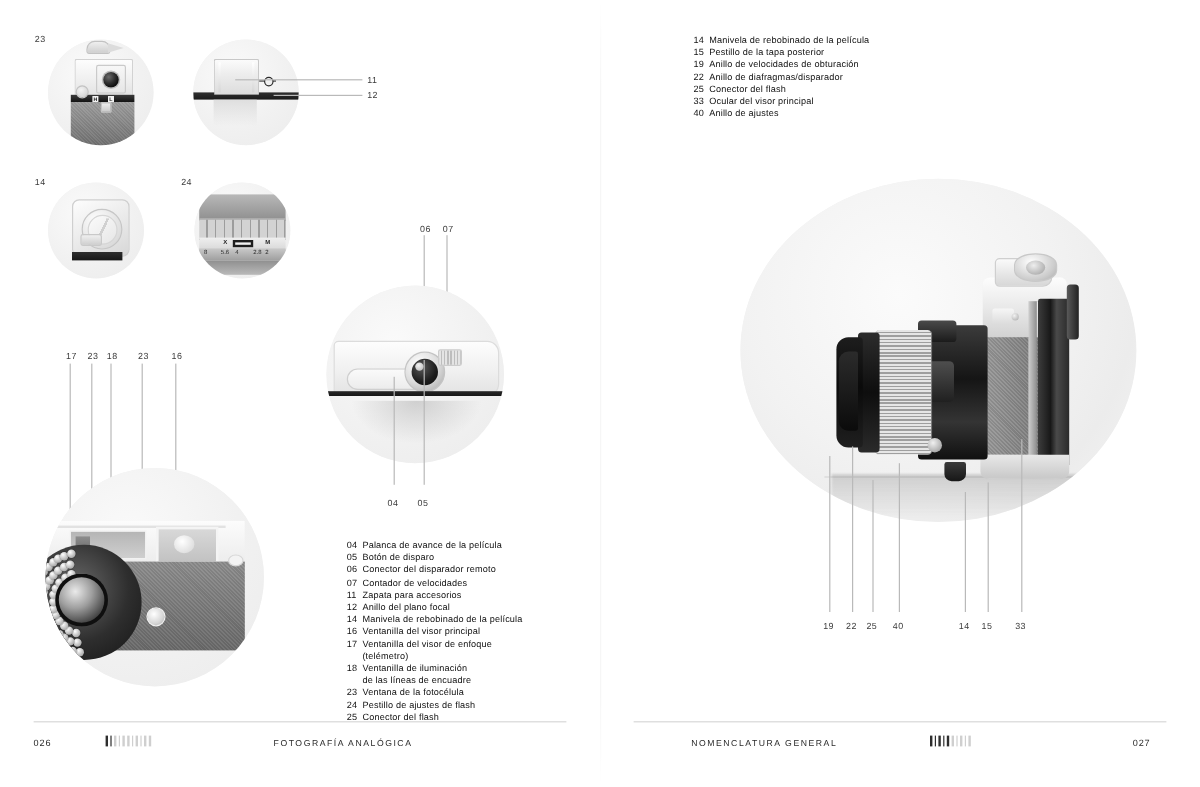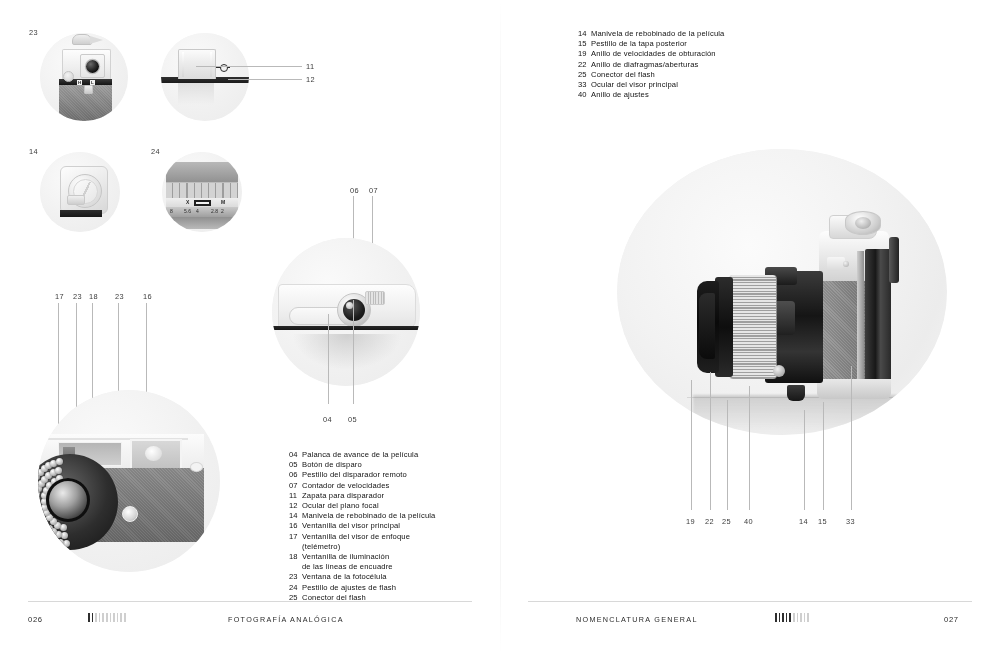--- a/index.html
+++ b/index.html
@@ -650,24 +650,24 @@
         <b style="left: 33.5119px; top: 20.936px;"></b>
       </div>
     <div class="glass"></div>
     <div class="selftimer"></div>
     <div class="hook"></div>
   </div>
 
   <div class="legend" id="legendLeft" style="left:289px;top:450px;">
       <div class="row"><span class="n">04</span><span class="t">Palanca de avance de la película</span></div>
       <div class="row"><span class="n">05</span><span class="t">Botón de disparo</span></div>
-      <div class="row"><span class="n">06</span><span class="t">Pestillo del disparador remoto</span></div>
+      <div class="row"><span class="n">06</span><span class="t">Conector del disparador remoto</span></div>
       <div class="row"><span class="n">07</span><span class="t">Contador de velocidades</span></div>
-      <div class="row"><span class="n">11</span><span class="t">Zapata para disparador</span></div>
-      <div class="row"><span class="n">12</span><span class="t">Ocular del plano focal</span></div>
+      <div class="row"><span class="n">11</span><span class="t">Zapata para accesorios</span></div>
+      <div class="row"><span class="n">12</span><span class="t">Anillo del plano focal</span></div>
       <div class="row"><span class="n">14</span><span class="t">Manivela de rebobinado de la película</span></div>
       <div class="row"><span class="n">16</span><span class="t">Ventanilla del visor principal</span></div>
       <div class="row"><span class="n">17</span><span class="t">Ventanilla del visor de enfoque</span></div>
       <div class="row cont"><span class="n"></span><span class="t">(telémetro)</span></div>
       <div class="row"><span class="n">18</span><span class="t">Ventanilla de iluminación</span></div>
       <div class="row cont"><span class="n"></span><span class="t">de las líneas de encuadre</span></div>
       <div class="row"><span class="n">23</span><span class="t">Ventana de la fotocélula</span></div>
       <div class="row"><span class="n">24</span><span class="t">Pestillo de ajustes de flash</span></div>
       <div class="row"><span class="n">25</span><span class="t">Conector del flash</span></div>
     </div>
@@ -686,21 +686,21 @@
       <i></i>
       <i></i>
       <i></i>
     </div>
   <div class="runhead" style="left:228px;top:615px;">FOTOGRAFÍA ANALÓGICA</div>
 
   <div class="legend" id="legendRight" style="left:578px;top:29px;">
       <div class="row"><span class="n">14</span><span class="t">Manivela de rebobinado de la película</span></div>
       <div class="row"><span class="n">15</span><span class="t">Pestillo de la tapa posterior</span></div>
       <div class="row"><span class="n">19</span><span class="t">Anillo de velocidades de obturación</span></div>
-      <div class="row"><span class="n">22</span><span class="t">Anillo de diafragmas/aberturas</span></div>
+      <div class="row"><span class="n">22</span><span class="t">Anillo de diafragmas/disparador</span></div>
       <div class="row"><span class="n">25</span><span class="t">Conector del flash</span></div>
       <div class="row"><span class="n">33</span><span class="t">Ocular del visor principal</span></div>
       <div class="row"><span class="n">40</span><span class="t">Anillo de ajustes</span></div>
     </div>
 
   <div class="plate" id="plateHero">
     <div class="halo"></div>
     <div class="cam" id="heroCam">
       <div class="reflection"></div>
       <div class="shadowLine"></div>

